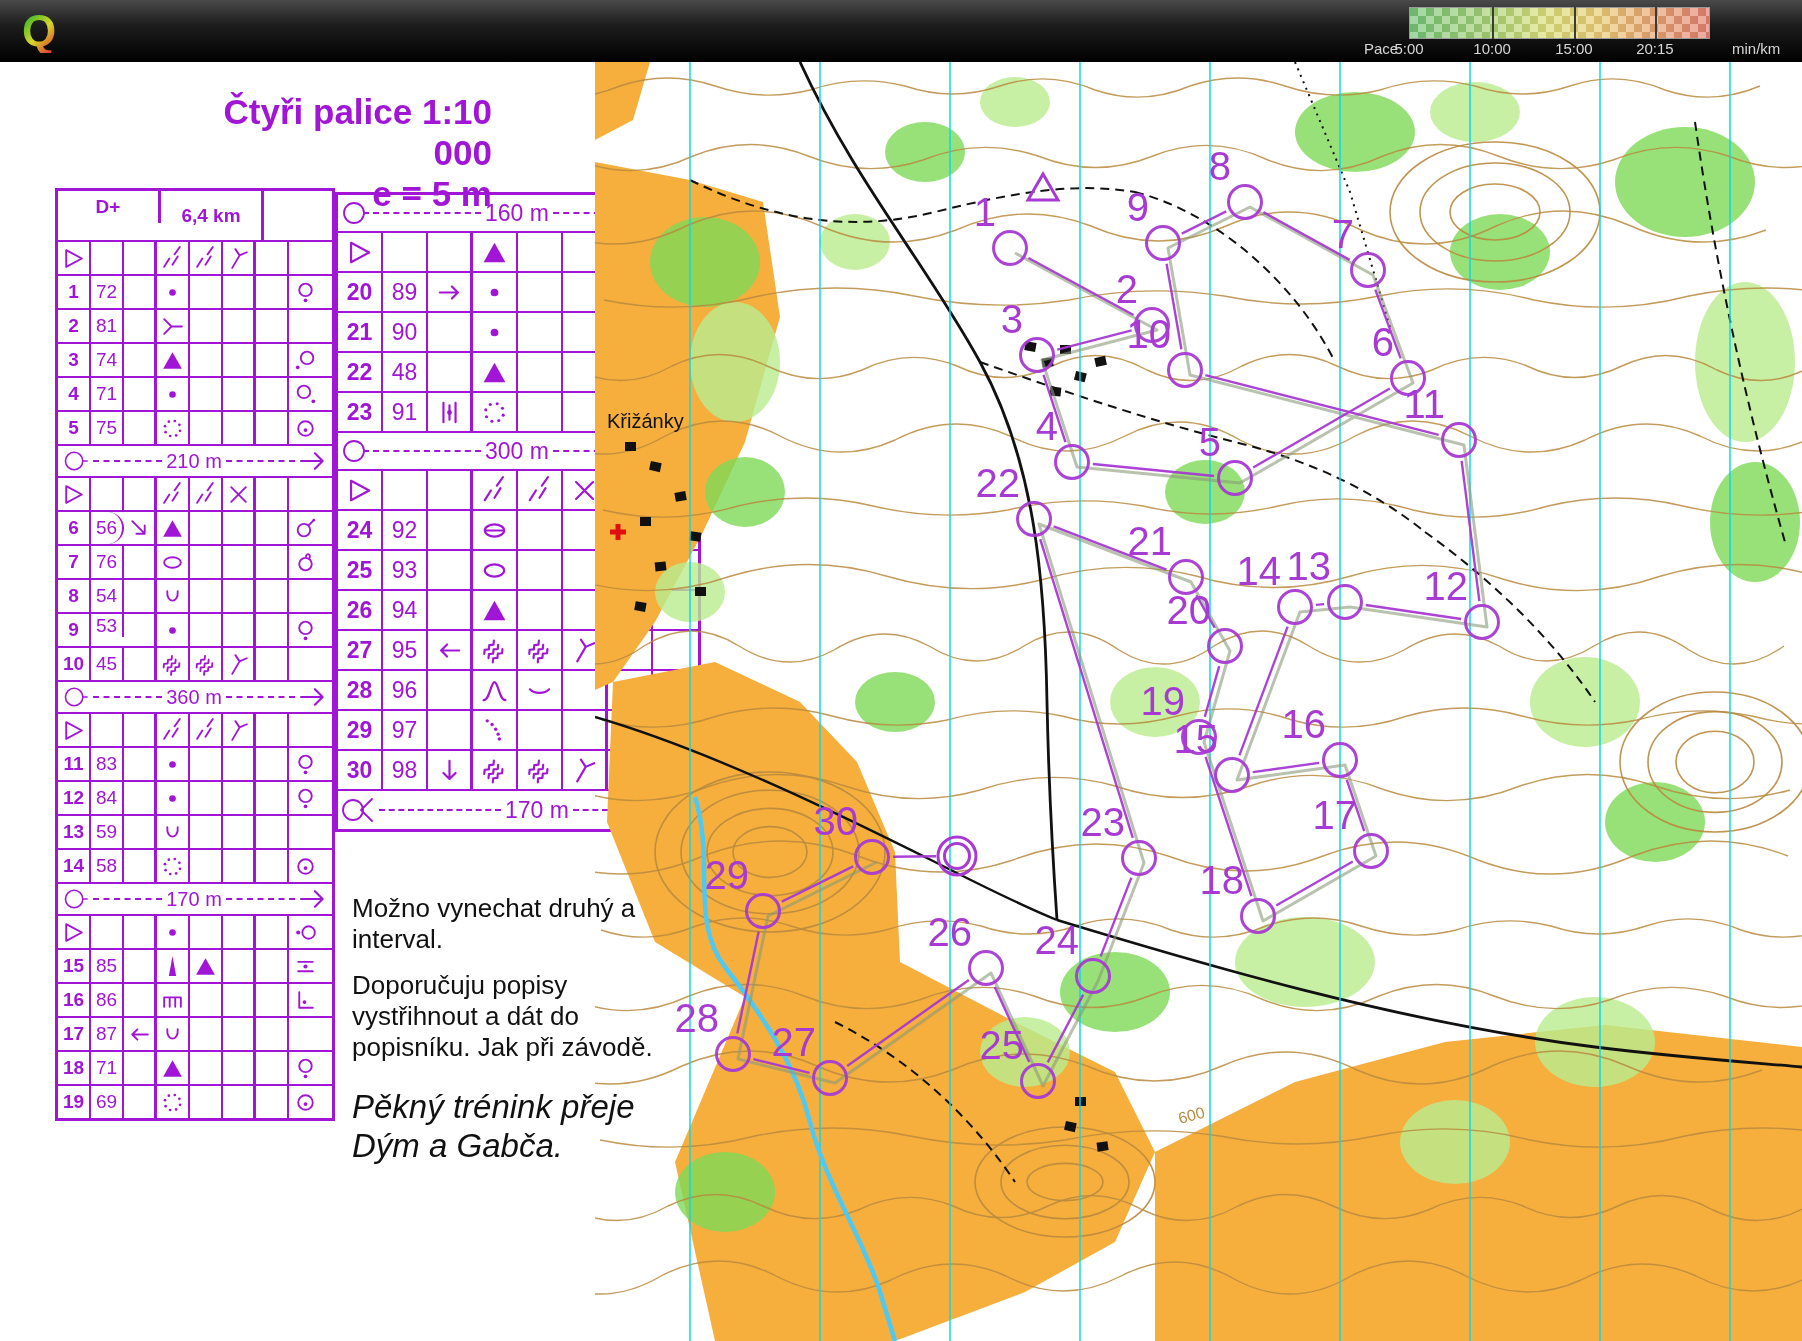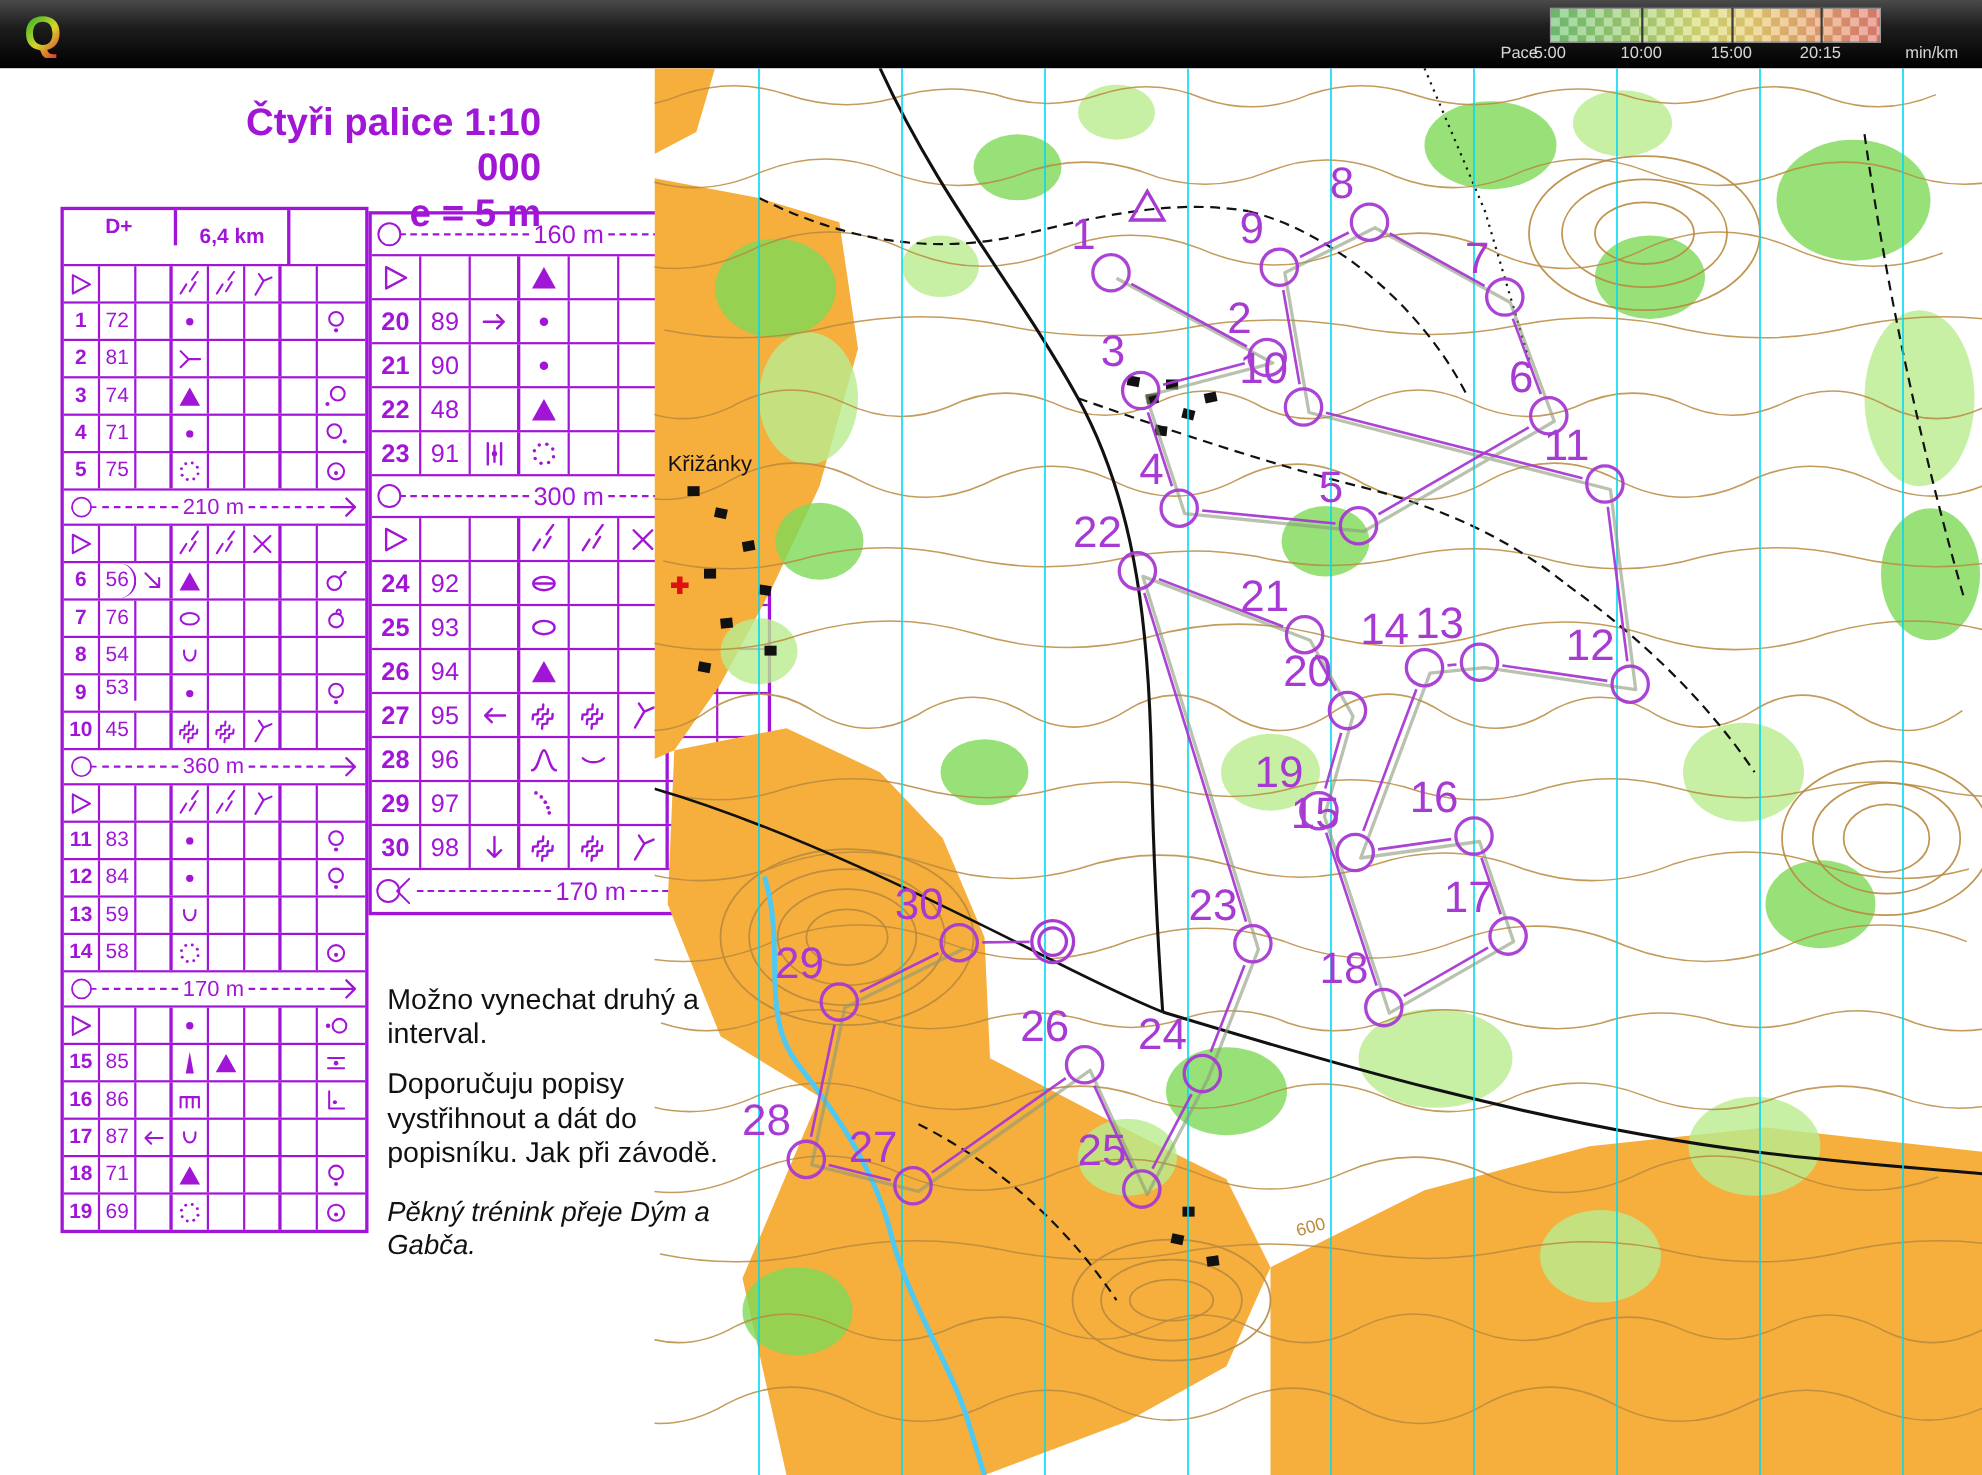--- a/index.html
+++ b/index.html
@@ -42,21 +42,21 @@
   .route-row{align-items:center;color:var(--p);padding:0 3px;gap:4px;}
   #table1 .route-row{height:32px;font-size:20px;}
   #table2 .route-row{height:38px;font-size:23px;}
   .dashseg{flex:1;height:0;border-top:2.5px dashed var(--p);}
   .rtext{font-weight:400;white-space:nowrap;}
   .title-row .cell{font-weight:bold;}
   .st{stroke:var(--p);fill:none;stroke-width:1.8;stroke-linecap:round;stroke-linejoin:round;}
   .sf{fill:var(--p);stroke:none;}
   #notes{position:absolute;left:352px;top:893px;width:336px;color:#111;font-size:26px;line-height:1.18;}
   #notes .para{margin-bottom:16px;}
-  #signature{font-style:italic;font-size:25px;margin-top:26px;}
+  #signature{font-style:italic;font-size:33px;margin-top:26px;}
   #map-wrap{position:absolute;left:595px;top:62px;width:1207px;height:1279px;}
   #map-svg text{font-family:"Liberation Sans",sans-serif;}
 </style>
 </head>
 <body>
 
 <div id="stage">
 
   <div id="header">
     <div id="logo">

